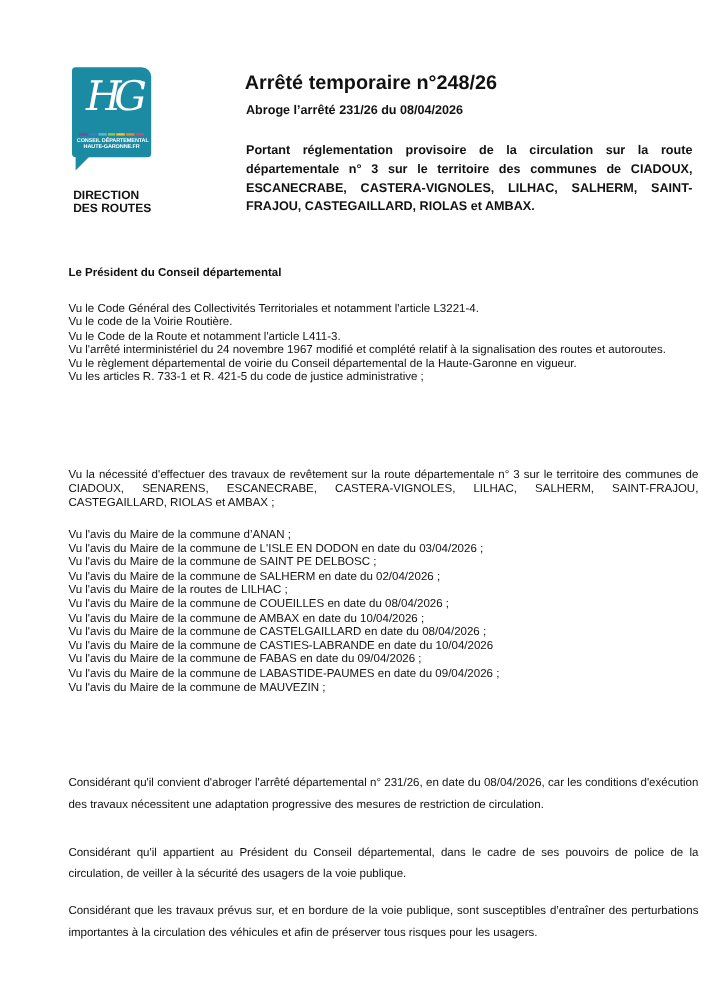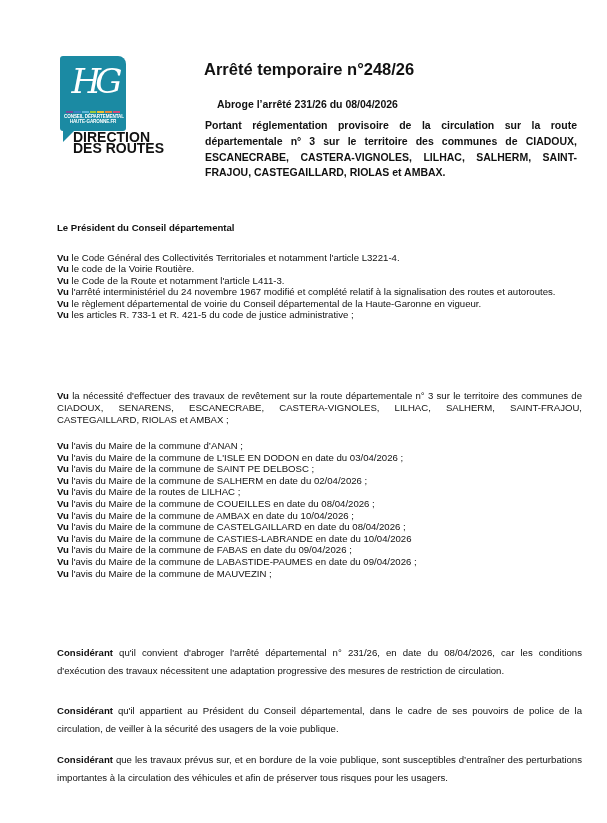--- a/index.html
+++ b/index.html
@@ -27,37 +27,37 @@
   .logo-bars {
     position: absolute; left: 6px; top: 55px; width: 54px; height: 2px; display: flex; gap: 1px;
   }
   .logo-bars span { flex: 1; height: 2px; }
   .logo-text {
     position: absolute; left: 4px; top: 58px; width: 58px;
     color: #fff; font-size: 4.6px; line-height: 5px; text-align: center; font-weight: bold;
     letter-spacing: -0.1px; white-space: nowrap;
   }
   .direction {
-    position: absolute; left: 61px; top: 132px; font-size: 14px; font-weight: bold; line-height: 11px; margin-left: 12px;
+    position: absolute; left: 61px; top: 158px; font-size: 10px; font-weight: bold; line-height: 11px;
   }
   .title {
     position: absolute; left: 204px; top: 60px; font-size: 16.5px; font-weight: bold; margin: 0;
   }
   .subtitle {
-    position: absolute; left: 205px; top: 86px; font-size: 10.5px; font-weight: bold; margin: 12px;
+    position: absolute; left: 205px; top: 86px; font-size: 10.5px; font-weight: bold; margin: 0;
   }
   .object {
     position: absolute; left: 205px; top: 118px; width: 372px;
     font-size: 10.5px; font-weight: bold; line-height: 15.8px; text-align: justify; margin: 0;
   }
   .body-text {
     position: absolute; left: 57px; width: 525px; font-size: 9.6px; line-height: 11.8px; margin: 0;
   }
   .justify { text-align: justify; text-align-last: left; }
-  .b { font-weight: bold; margin-top: 16px; }
+  .b { font-weight: normal; margin-top: 16px; }
   .president { top: 222px; font-weight: bold; font-size: 9.6px; }
   .vu-list { top: 252px; line-height: 11.4px; }
   .vu-list p { margin: 0; }
   .necessite { top: 390px; }
   .avis { top: 440px; line-height: 11.6px; }
   .avis p { margin: 0; }
   .consid1 { top: 644px; line-height: 18px; }
   .consid2 { top: 702px; line-height: 18px; }
   .consid3 { top: 751px; line-height: 18px; }
 </style>

